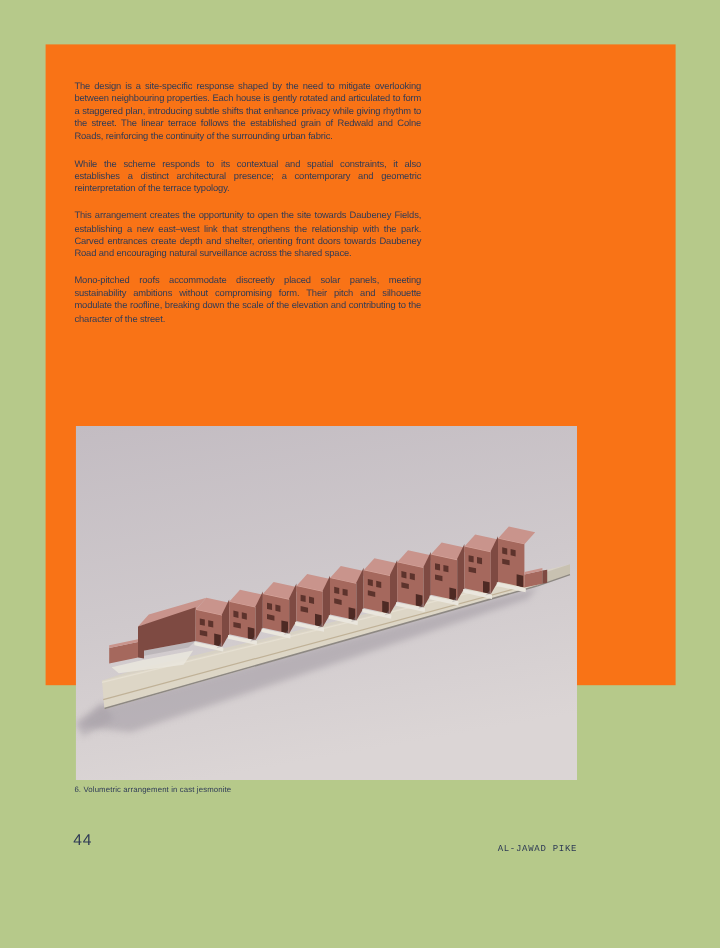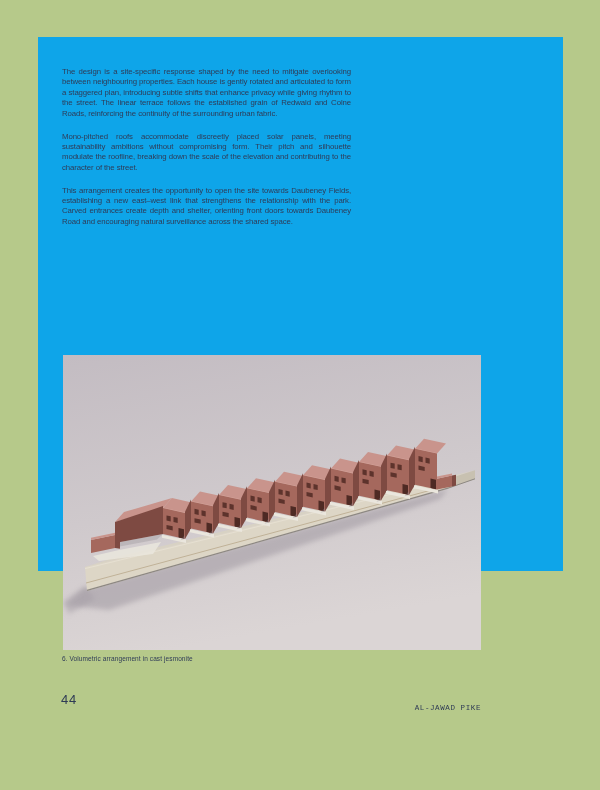--- a/index.html
+++ b/index.html
@@ -3,21 +3,21 @@
 <meta charset="utf-8">
 <style>
   html,body { margin:0; padding:0; }
   body {
     width:600px; height:790px; position:relative; overflow:hidden;
     background:#b6c98a;
     font-family:"Liberation Sans", sans-serif;
   }
   .page-sheet {
     position:absolute; left:38px; top:37px; width:525px; height:534px;
-    background:#0ea5e9;
+    background:#f97316;
   }
   .text-column {
     position:absolute; left:24px; top:30px; width:289px;
     color:#2f3b57; font-size:7.8px; line-height:10.4px;
     letter-spacing:-0.1px; text-align:justify;
   }
   .text-column p { margin:0 0 12.5px 0; }
   .photo {
     position:absolute; left:25px; top:318px; width:418px; height:295px;
     overflow:hidden;
@@ -37,22 +37,23 @@
     font-size:7.5px; letter-spacing:0.6px;
   }
 </style>
 </head>
 <body>
 
 <div class="page-sheet">
 
   <div class="text-column">
     <p>The design is a site-specific response shaped by the need to mitigate overlooking between neighbouring properties. Each house is gently rotated and articulated to form a staggered plan, introducing subtle shifts that enhance privacy while giving rhythm to the street. The linear terrace follows the established grain of Redwald and Colne Roads, reinforcing the continuity of the surrounding urban fabric.</p>
+    <p>While the scheme responds to its contextual and spatial constraints, it also establishes a distinct architectural presence; a contemporary and geometric reinterpretation of the terrace typology.</p>
+    <p>This arrangement creates the opportunity to open the site towards Daubeney Fields, establishing a new east–west link that strengthens the relationship with the park. Carved entrances create depth and shelter, orienting front doors towards Daubeney Road and encouraging natural surveillance across the shared space.</p>
     <p>Mono-pitched roofs accommodate discreetly placed solar panels, meeting sustainability ambitions without compromising form. Their pitch and silhouette modulate the roofline, breaking down the scale of the elevation and contributing to the character of the street.</p>
-    <p>This arrangement creates the opportunity to open the site towards Daubeney Fields, establishing a new east–west link that strengthens the relationship with the park. Carved entrances create depth and shelter, orienting front doors towards Daubeney Road and encouraging natural surveillance across the shared space.</p>
   </div>
 
   <div class="photo">
     <svg id="model-svg" viewBox="0 0 418 295">
         <defs>
           <linearGradient id="bgg" x1="0" y1="0" x2="0.25" y2="1">
             <stop offset="0" stop-color="#c3bcc2"></stop>
             <stop offset="0.55" stop-color="#cfc9cc"></stop>
             <stop offset="1" stop-color="#dbd5d5"></stop>
           </linearGradient>

